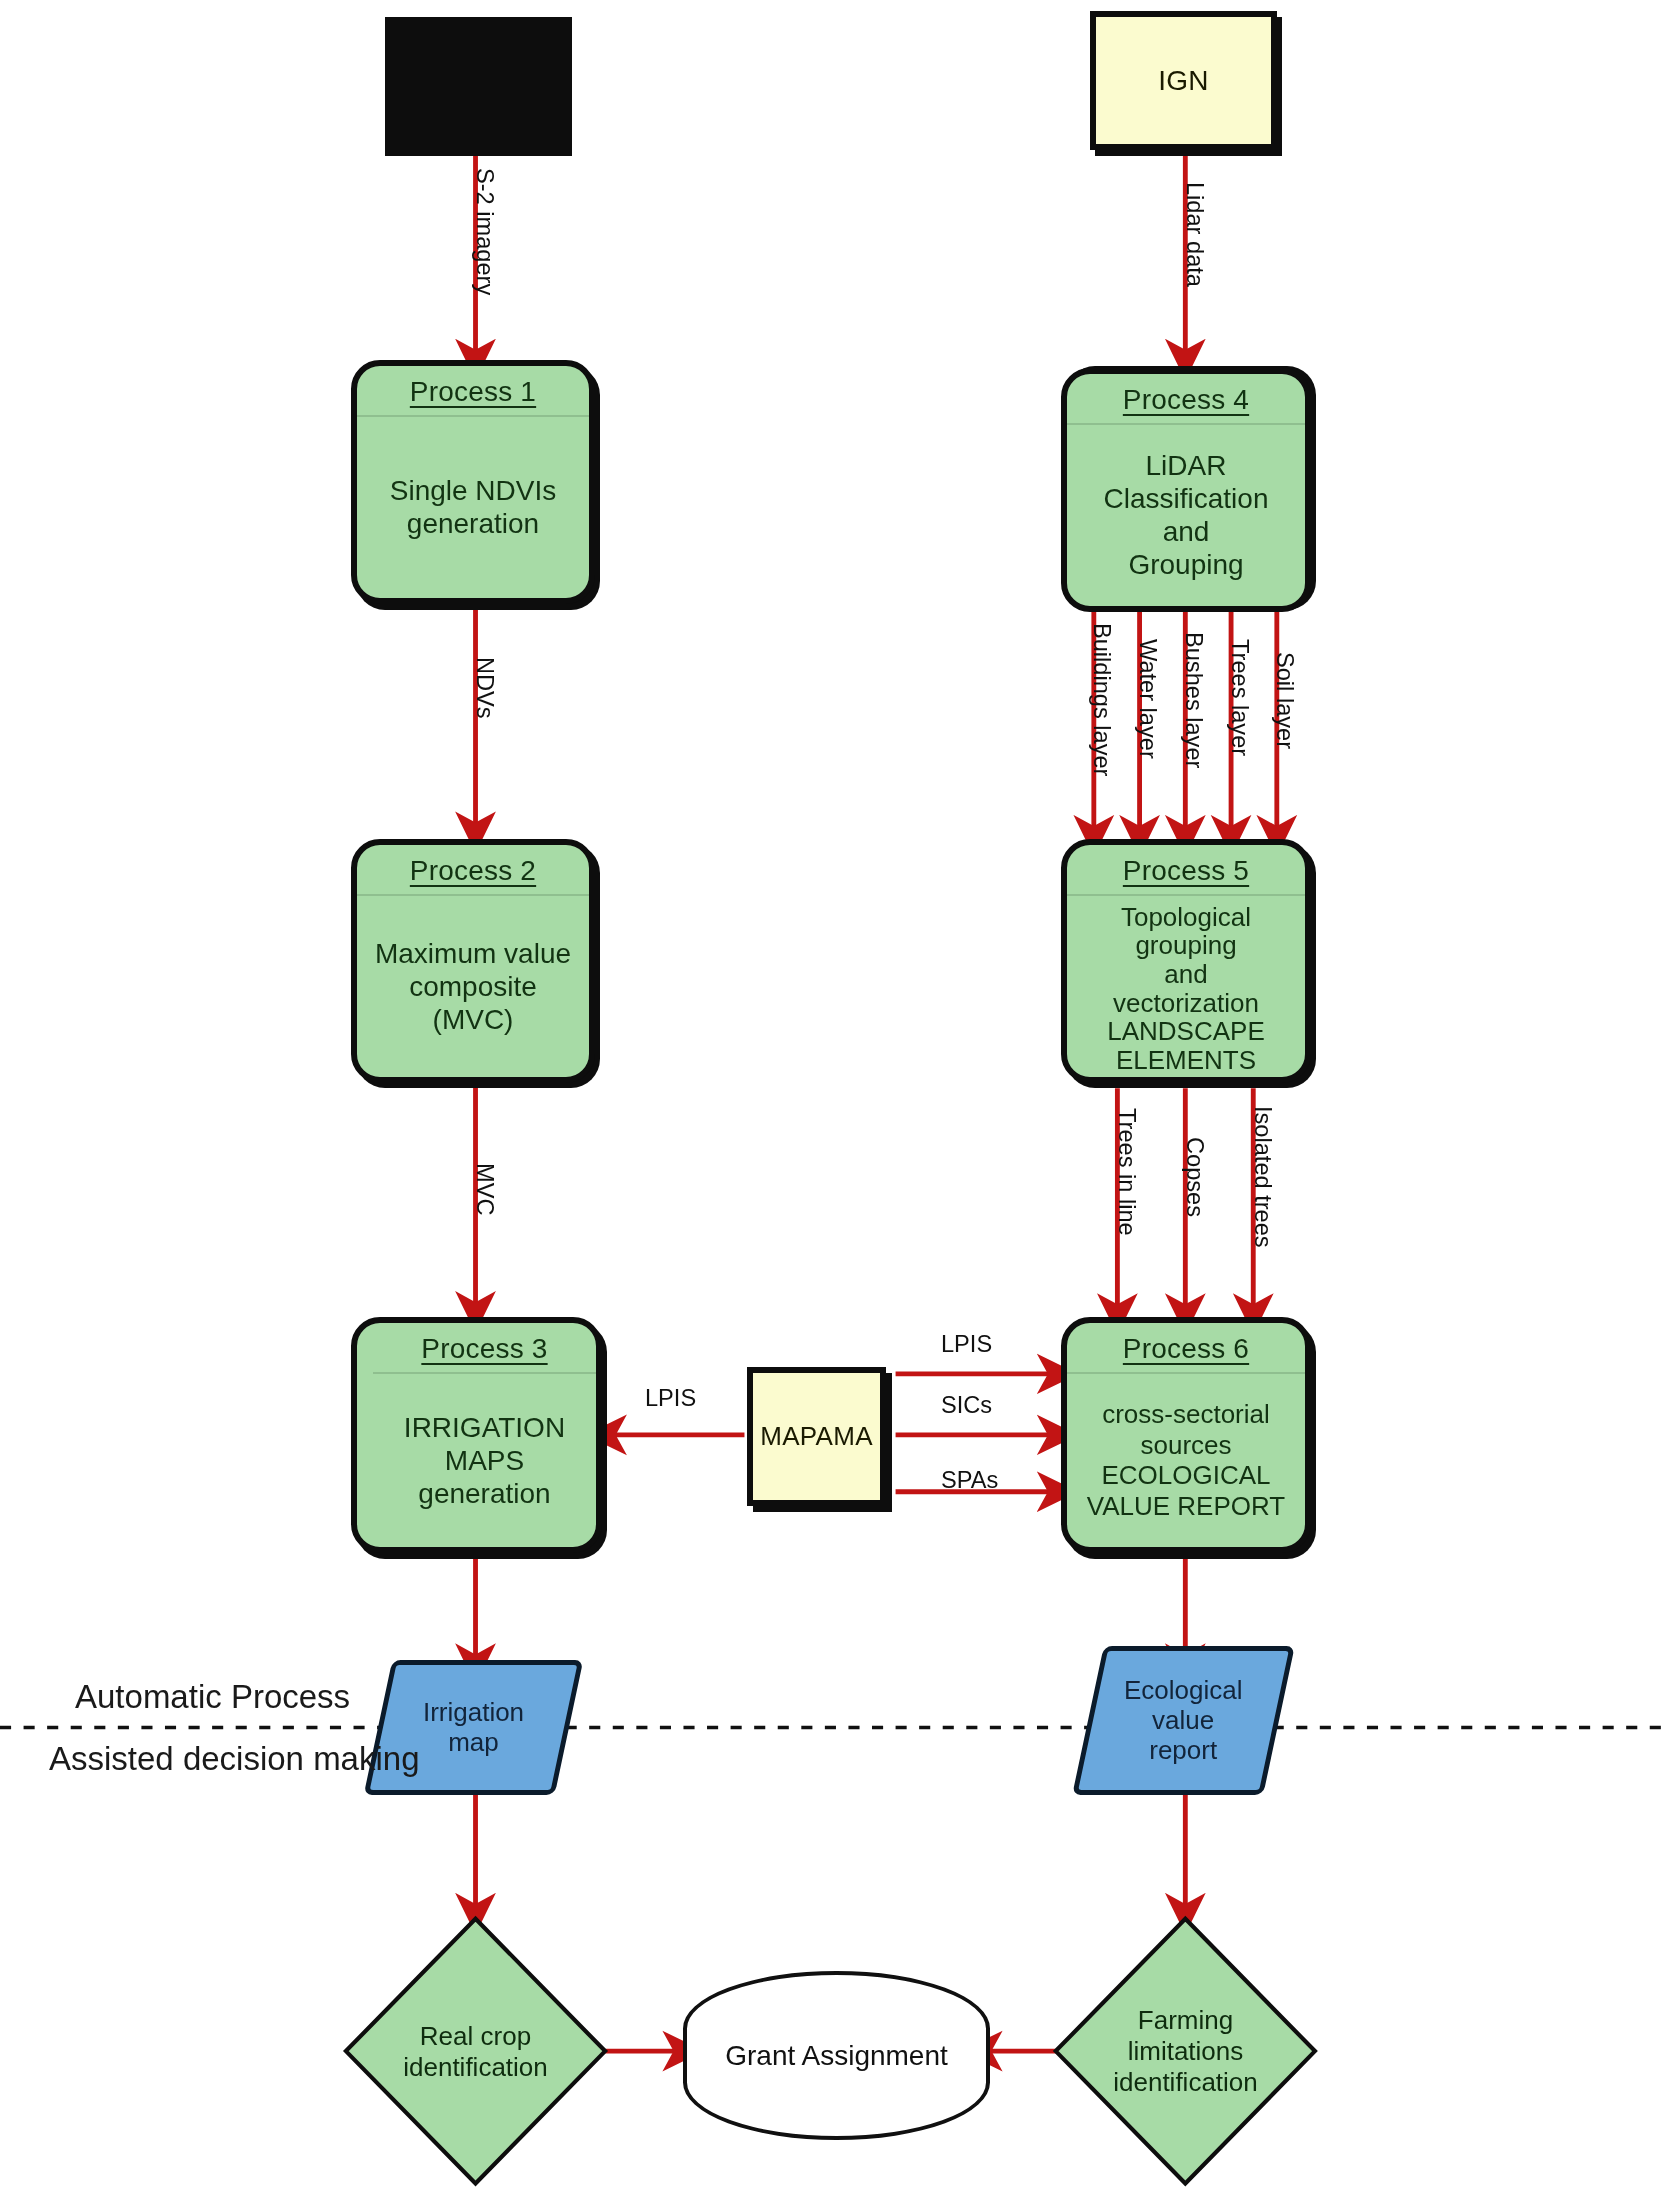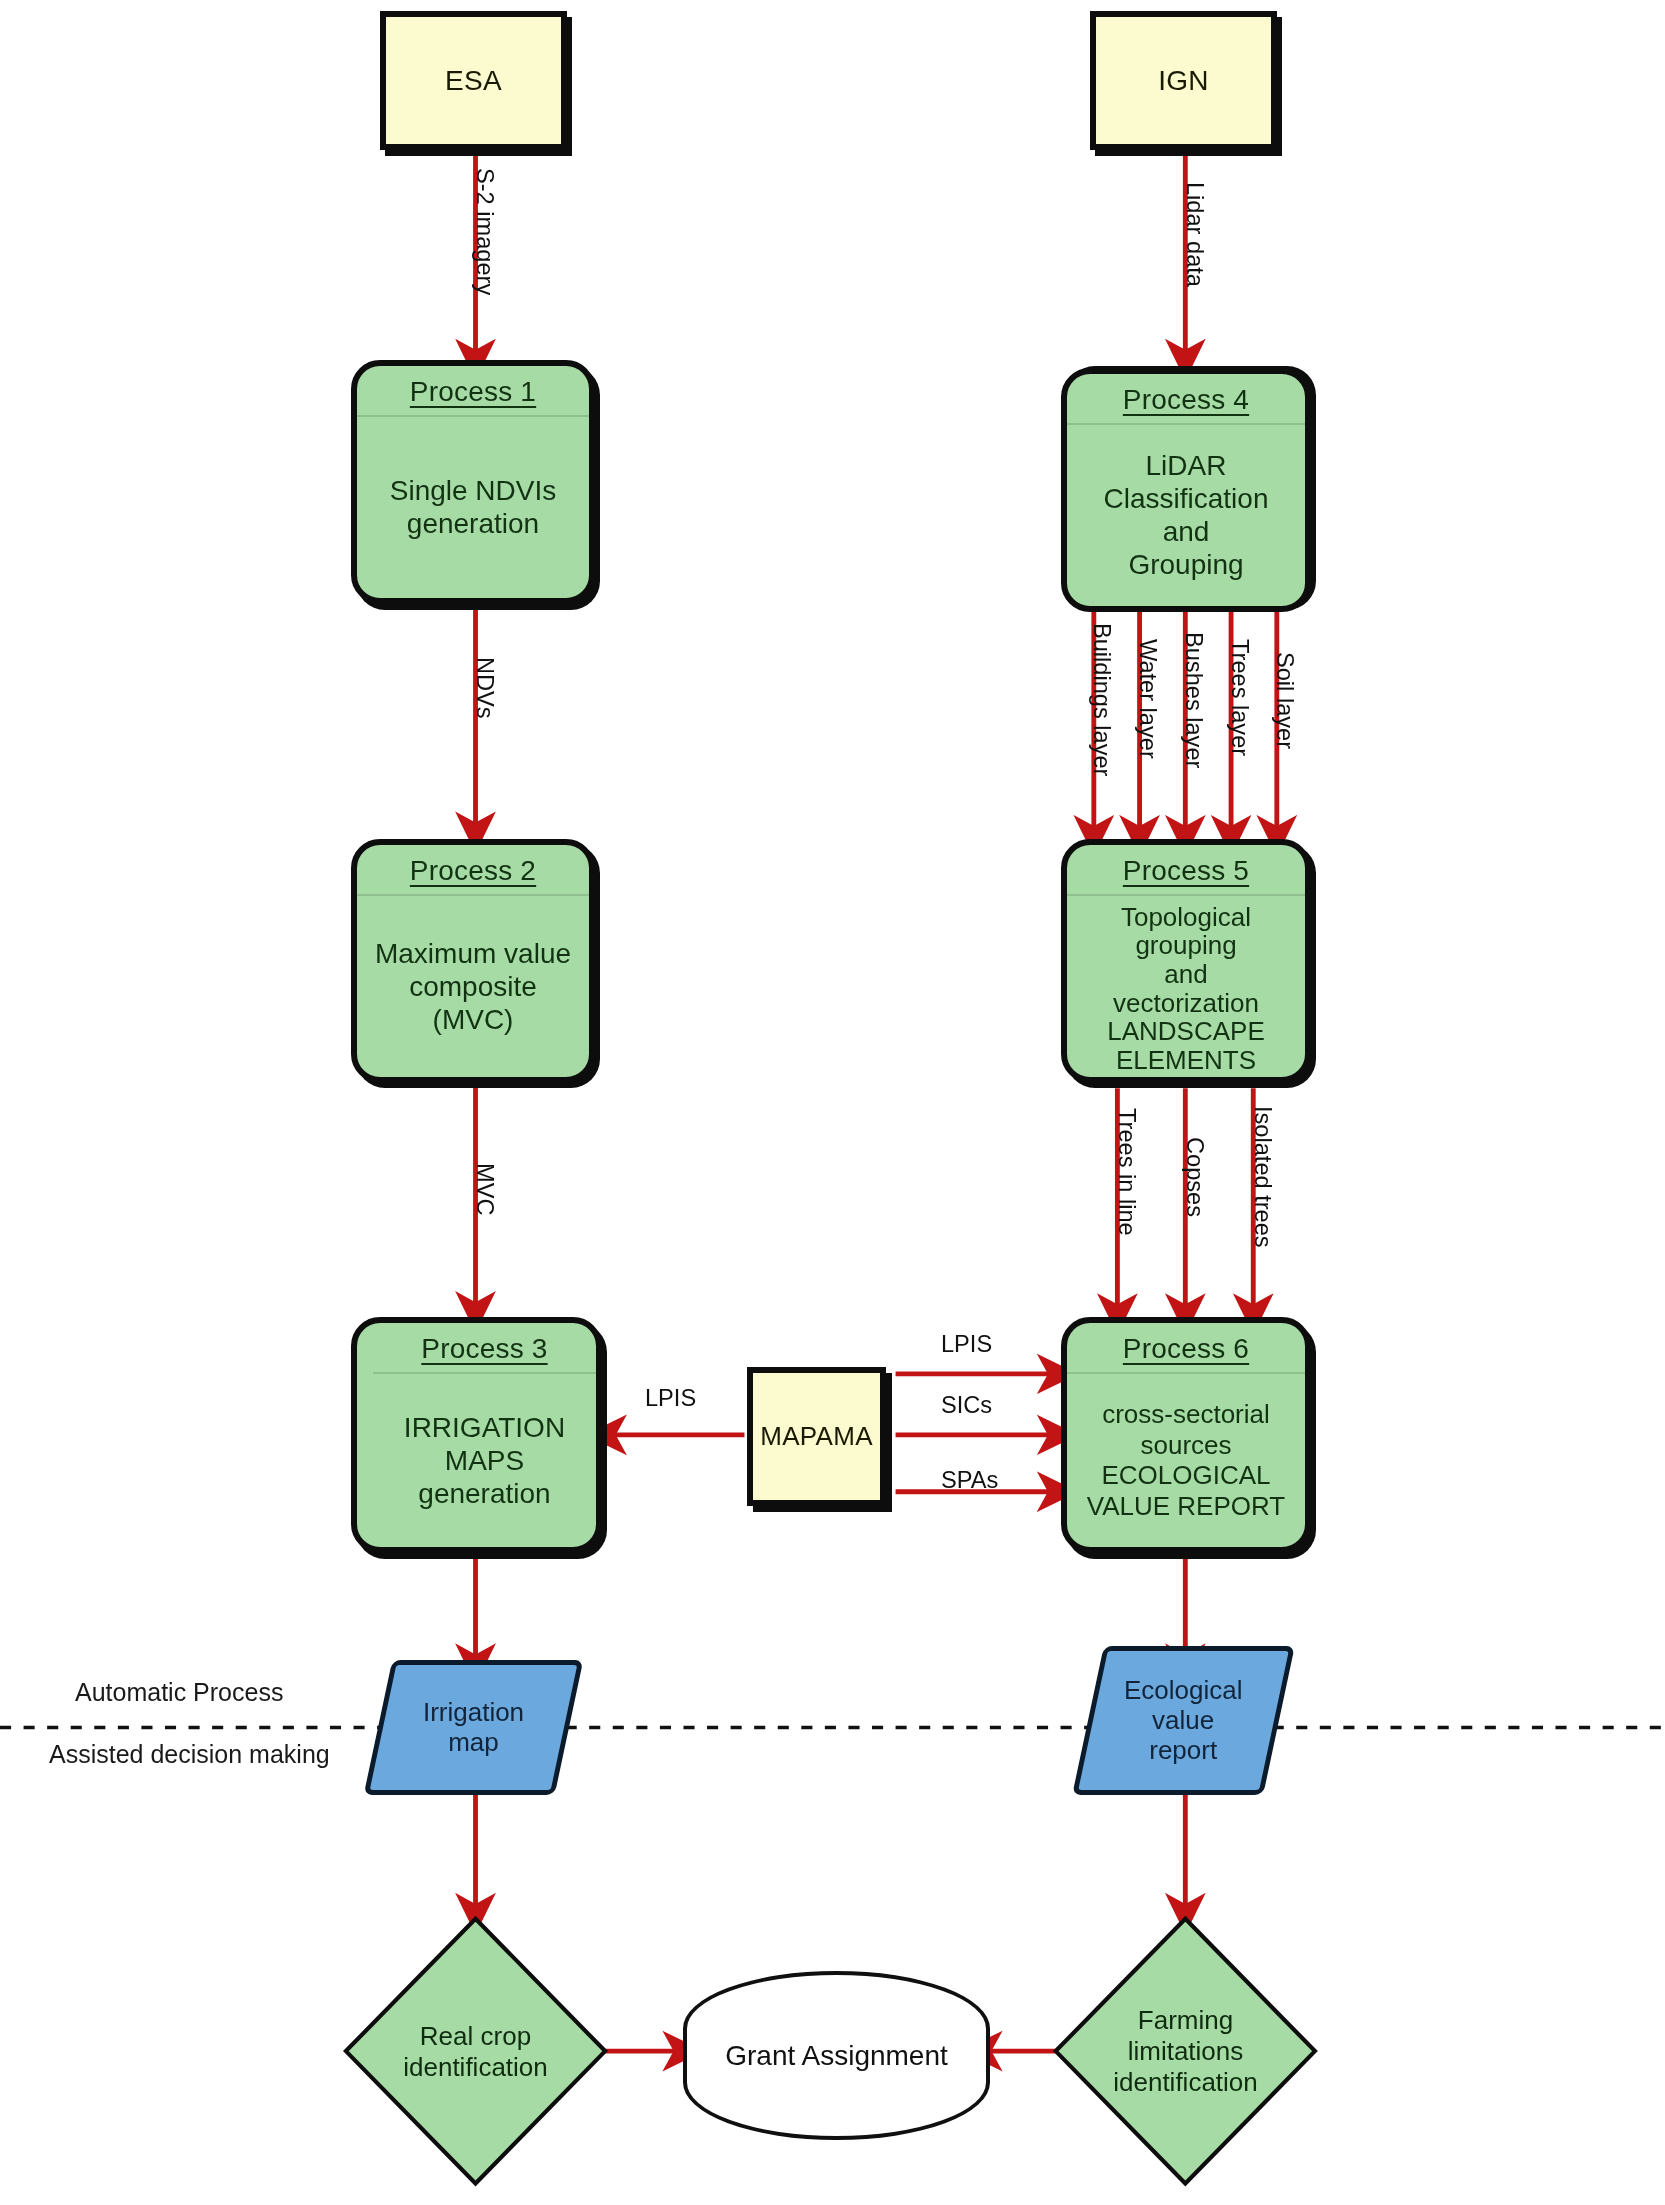--- a/index.html
+++ b/index.html
@@ -55,21 +55,21 @@
 
   
   .elabel{
     position:absolute;font-size:23.6px;color:#111;white-space:nowrap;
     transform-origin:left top;
   }
   .elabel.rot{transform:rotate(90deg);}
   .elabel.flat{}
 
   .divlabel{
-    position:absolute;font-size:25px;color:#1a1a1a;white-space:nowrap;
+    position:absolute;font-size:33px;color:#1a1a1a;white-space:nowrap;
   }
 
   svg.wires{position:absolute;left:0;top:0;width:1665px;height:2205px;pointer-events:none;}
   .shadow{position:absolute;background:#0d0d0d;}
 </style>
 </head>
 <body>
 
 <div id="canvas">
 
@@ -118,23 +118,20 @@
     </g>
 
     <line x1="0" y1="2492" x2="2402" y2="2492" stroke="#111" stroke-width="5" stroke-dasharray="16 18" fill="none"></line>
 
     <polygon points="686,2768 873,2959 686,3150 499,2959" fill="#a7dba6" stroke="#0d0d0d" stroke-width="6"></polygon>
 
     <polygon points="1710,2768 1897,2959 1710,3150 1523,2959" fill="#a7dba6" stroke="#0d0d0d" stroke-width="6"></polygon>
   </svg>
 
   <div class="shadow" style="left:385px;top:16.6px;width:187px;height:139px;"></div>
-  <div class="src-box" style="left:380px;top:11px;width:187px;height:139px;">
-    <span>ESA</span>
-  </div>
 
   <div class="shadow" style="left:1095px;top:16.6px;width:187px;height:139px;"></div>
   <div class="src-box" style="left:1090px;top:11px;width:187px;height:139px;">
     <span>IGN</span>
   </div>
 
   <div class="shadow" style="left:356px;top:366px;width:244px;height:244px;border-radius:29px;"></div>
   <div class="proc" style="left:351px;top:360px;width:244px;height:244px;">
     <div class="ptitle">Process 1</div>
     <div class="prule"></div>

